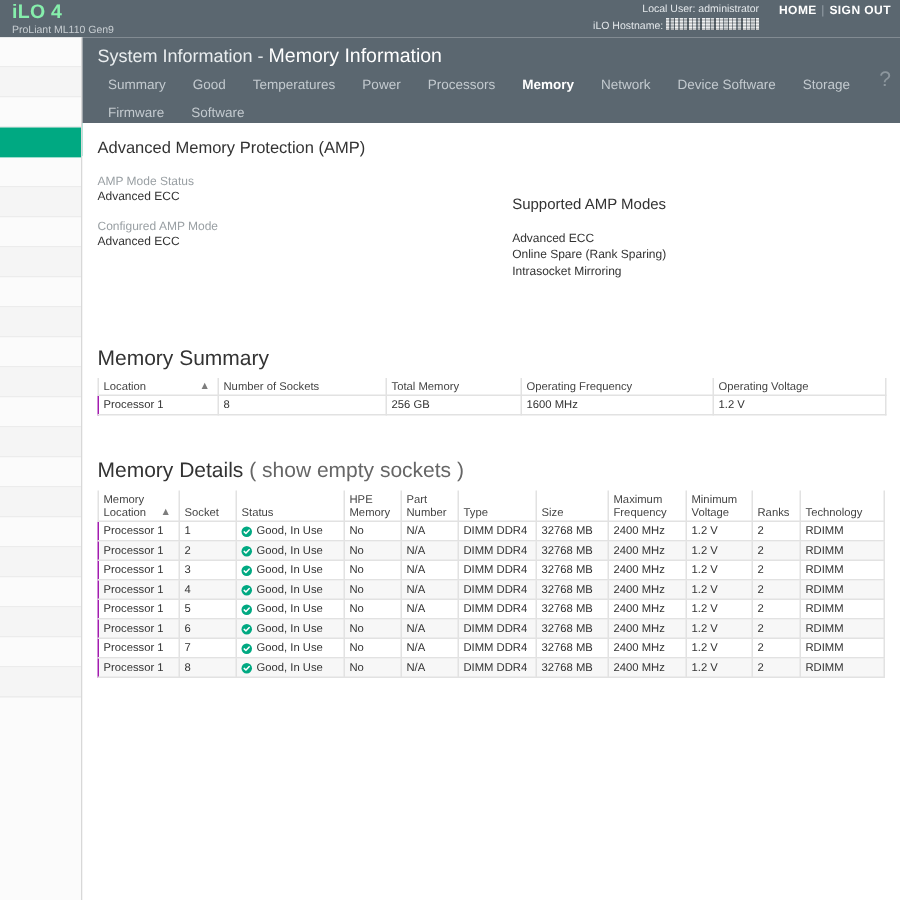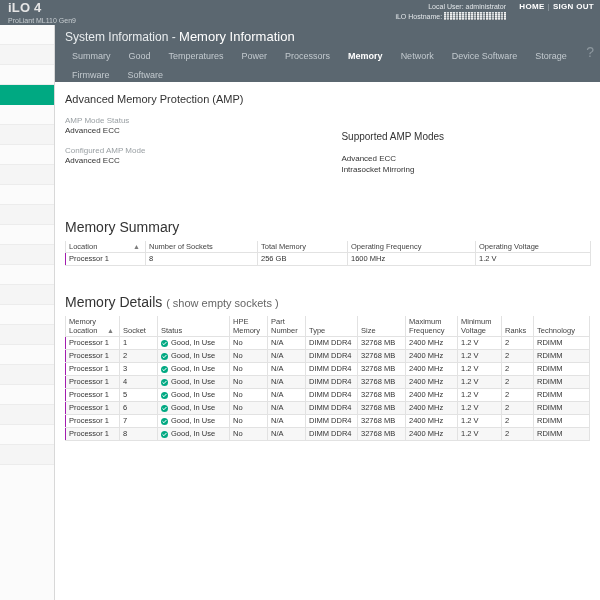--- a/index.html
+++ b/index.html
@@ -11,21 +11,21 @@
     overflow: hidden;
   }
   #app { position: relative; width: 600px; height: 600px; background: #fafafa; }
 
   
   .topbar {
     position: absolute; top: 0; left: 0; width: 600px; height: 25px;
     background: #5b6770; color: #ffffff;
   }
   .brand { position: absolute; left: 8px; top: 1px; }
-  .brand-title { font-size: 13px; font-weight: bold; letter-spacing: .2px; line-height: 13px; color:#e5e5e5; }
+  .brand-title { font-size: 13px; font-weight: bold; letter-spacing: .2px; line-height: 13px; color:#86efac; }
   .brand-sub { font-size: 7px; color: #c8ced2; line-height: 9px; margin-top: 2px; }
 
   .topright { position: absolute; right: 6px; top: 2px; text-align: right; }
   .tr-line1 { font-size: 7px; color: #e3e7ea; line-height: 9px; white-space: nowrap; }
   .tr-line2 { font-size: 7px; color: #e3e7ea; line-height: 9px; white-space: nowrap; margin-top:1px; }
   .tr-links { position: absolute; right: 6px; top: 2px; font-size: 8px; font-weight: bold; color: #ffffff; letter-spacing:.3px; white-space: nowrap; }
   .tr-links .sep { color: #97a1a8; font-weight: normal; padding: 0 3px; }
   .tr-links a { color: #ffffff; text-decoration: none; }
   .redact {
     display: inline-block; width: 62px; height: 8px; vertical-align: -1px;
@@ -83,21 +83,21 @@
   h3.block { font-size: 10px; color: #333333; font-weight: normal; margin: 26px 0 0 0; }
   .kv-label { font-size: 8px; color: #9aa0a4; margin-top: 11px; }
   .kv-value { font-size: 8px; color: #333333; margin-top: 1px; }
   .list-line { font-size: 8px; color: #333333; line-height: 11px; }
 
   .two-col { display: flex; }
   .col-l { width: 278px; }
   .col-r { width: 250px; }
 
   h2.section { font-size: 14px; color: #333333; font-weight: normal; margin: 0; }
-  h2.section .sub { font-size: 11px; color: #666666; }
+  h2.section .sub { font-size: 14px; color: #666666; }
 
   table.grid { border-collapse: collapse; width: 100%; table-layout: fixed; }
   table.grid th {
     font-size: 7.5px; color: #444444; font-weight: normal; text-align: left;
     padding: 1px 3px; vertical-align: bottom;
     border: 1px solid #e2e2e2; border-top: none; border-left: none;
     background: #ffffff; line-height: 9px;
   }
   table.grid th:first-child { border-left: 1px solid #e2e2e2; }
   table.grid td {
@@ -202,20 +202,21 @@
       <div class="col-l">
         <div class="kv-label">AMP Mode Status</div>
         <div class="kv-value">Advanced ECC</div>
         <div class="kv-label">Configured AMP Mode</div>
         <div class="kv-value">Advanced ECC</div>
       </div>
       <div class="col-r">
         <h3 class="block">Supported AMP Modes</h3>
         <div style="margin-top:11px">
           <div class="list-line">Advanced ECC</div>
+          <div class="list-line">Online Spare (Rank Sparing)</div>
           <div class="list-line">Intrasocket Mirroring</div>
         </div>
       </div>
     </div>
 
     <div style="margin-top:44px">
       <h2 class="section">Memory Summary</h2>
       <table class="grid" style="margin-top:6px">
         <colgroup>
           <col style="width:80px">

